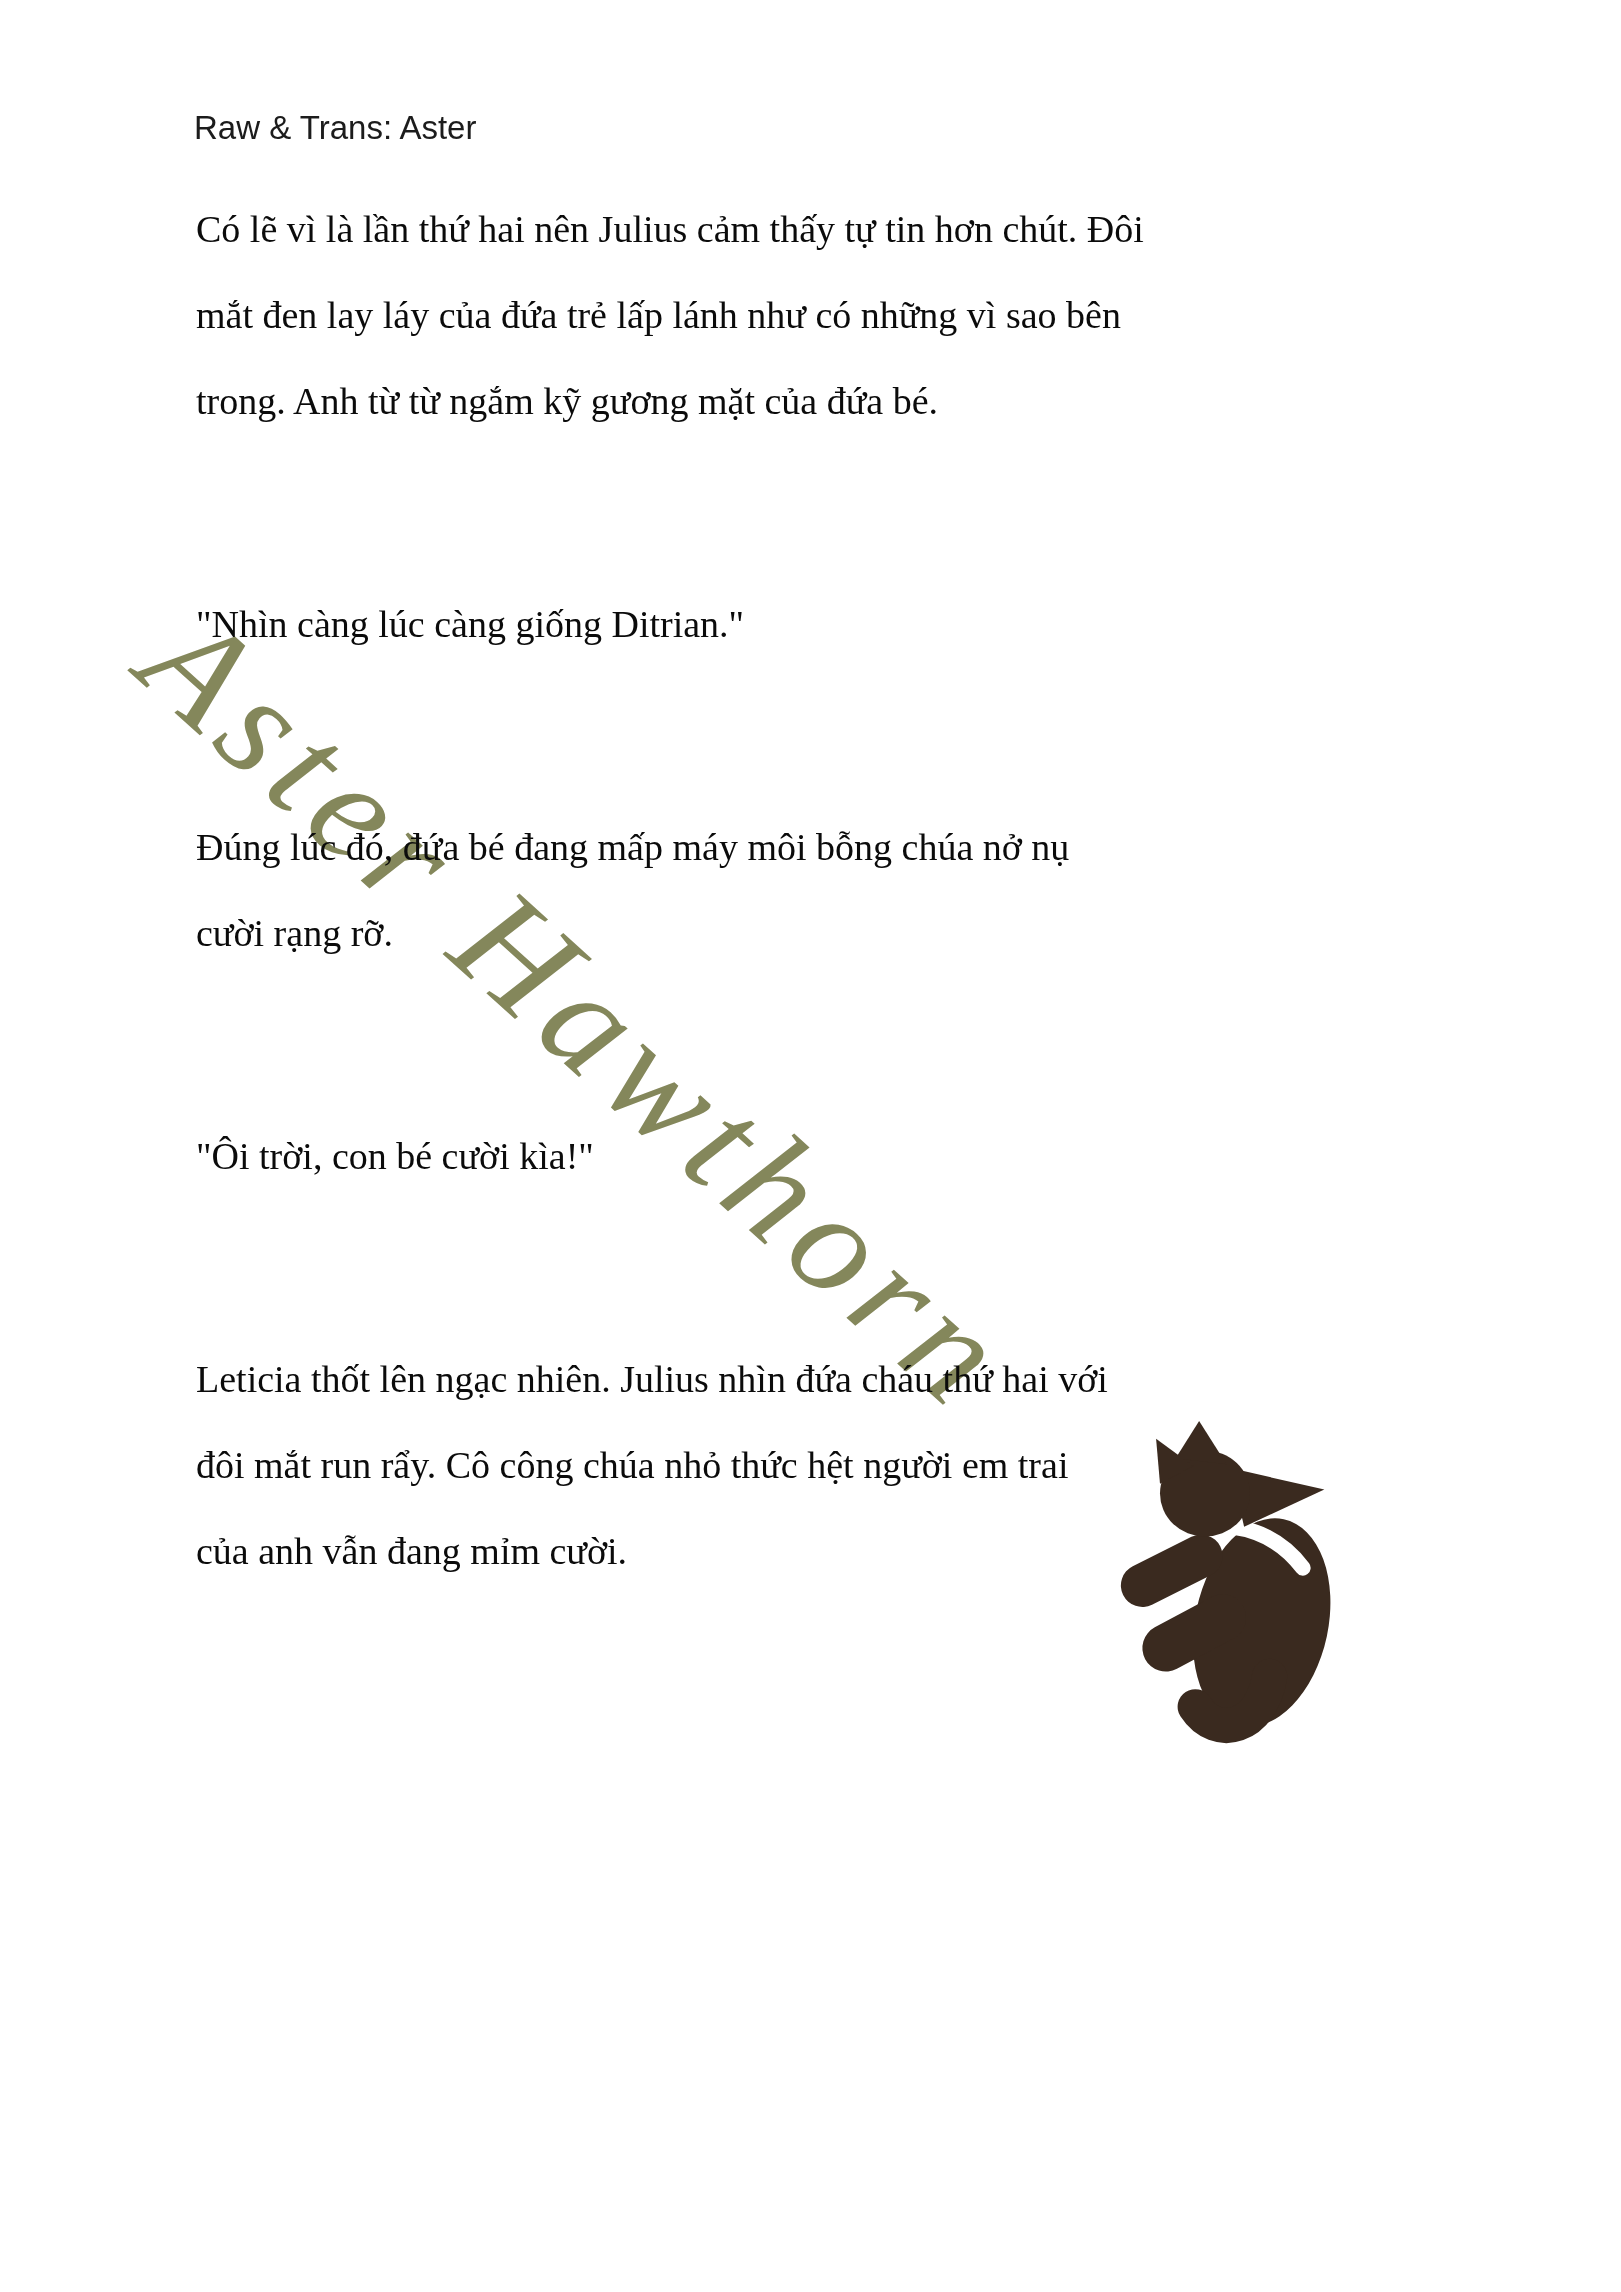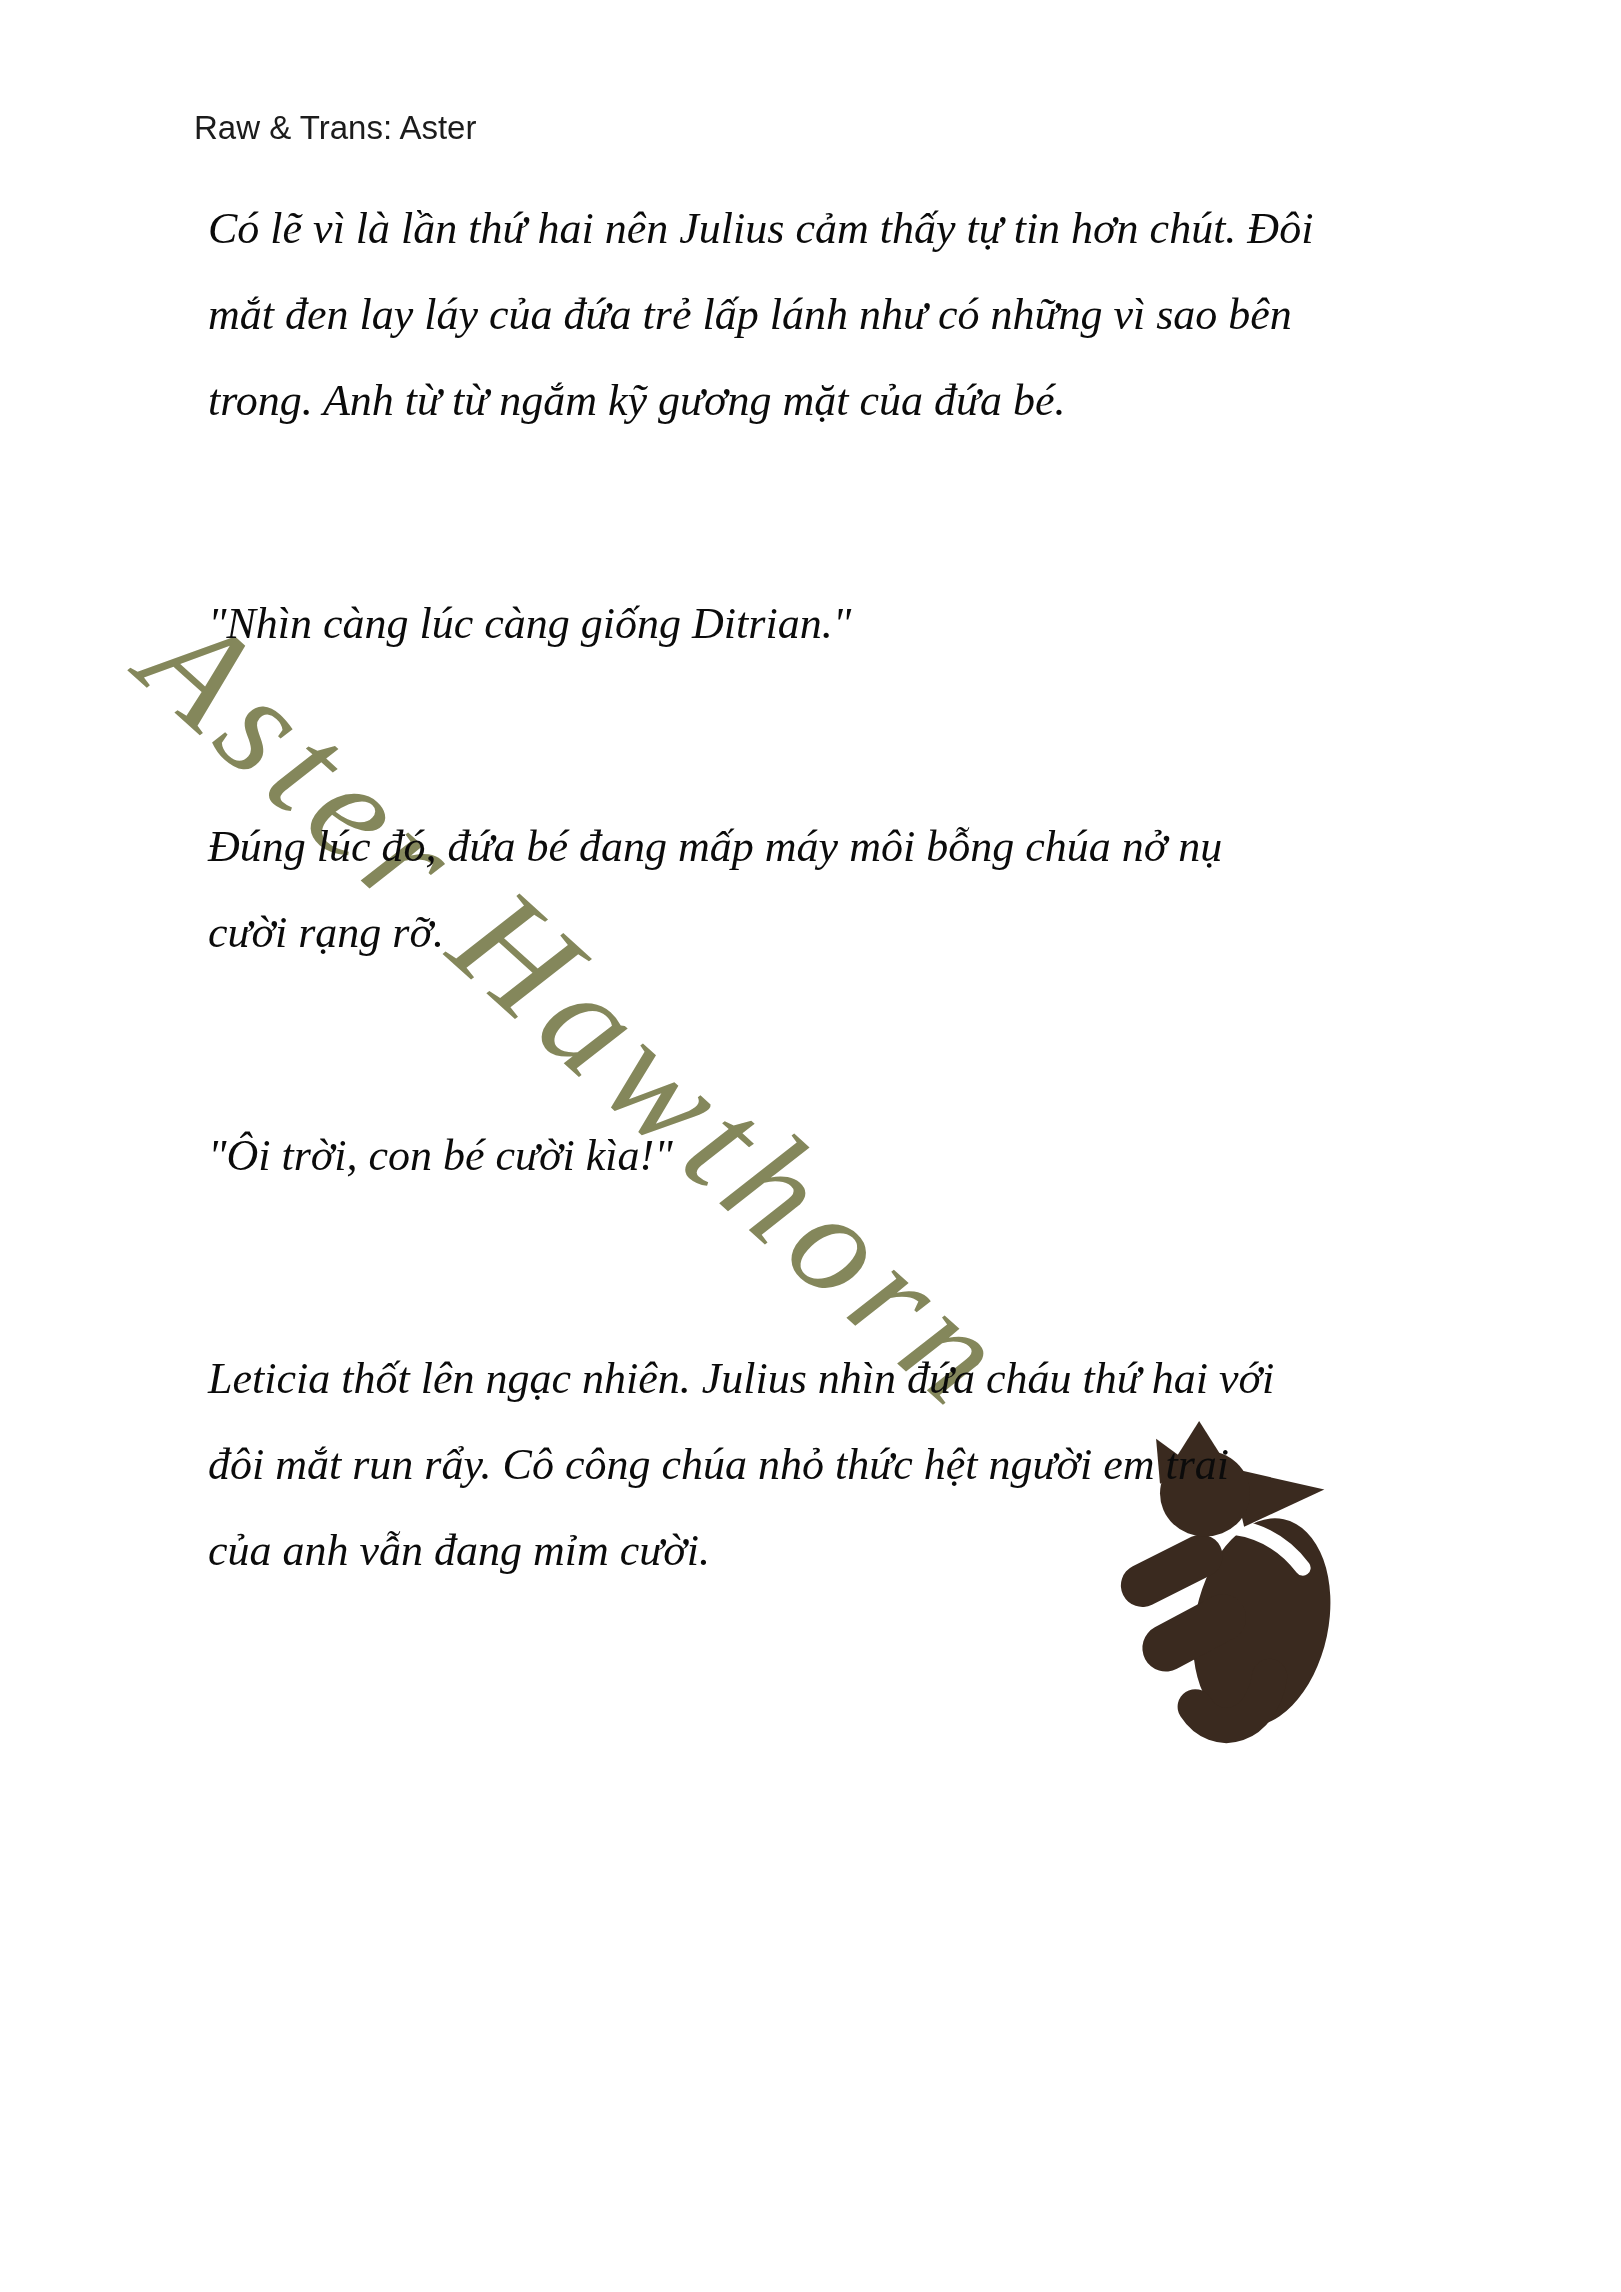--- a/index.html
+++ b/index.html
@@ -31,28 +31,27 @@
     font-family: "Liberation Serif", serif;
     font-style: italic;
     font-size: 147px;
     letter-spacing: 0.08em;
     white-space: nowrap;
     z-index: 0;
     opacity: 0.95;
   }
   .content {
     position: absolute;
-    left: 208px;
+    left: 196px;
     top: 186px;
     width: 1304px;
     font-family: "Liberation Serif", serif;
-    font-size: 44px;
+    font-size: 38px;
     line-height: 86px;
     z-index: 2;
-    font-style: italic;
   }
   .content p {
     margin: 0 0 137px 0;
     white-space: pre-line;
   }
   .cat {
     position: absolute;
     left: 1115px;
     top: 1417px;
     width: 225px;

